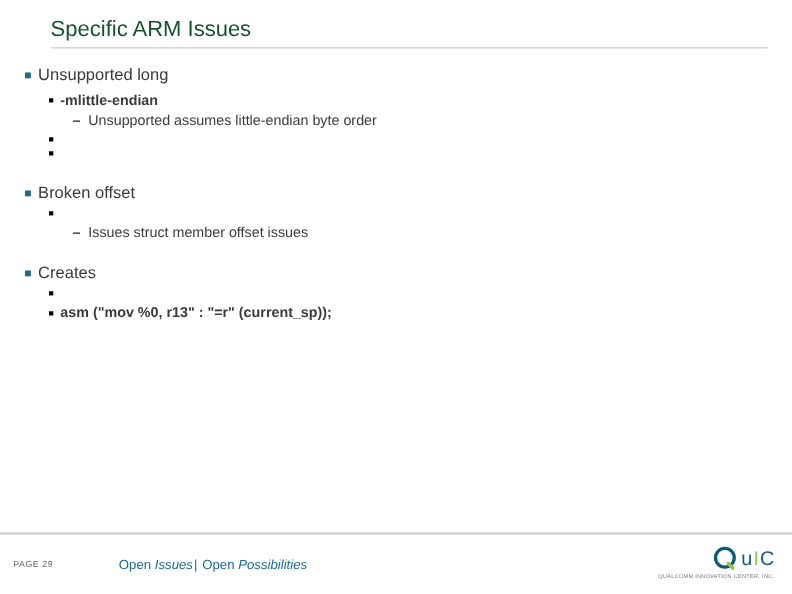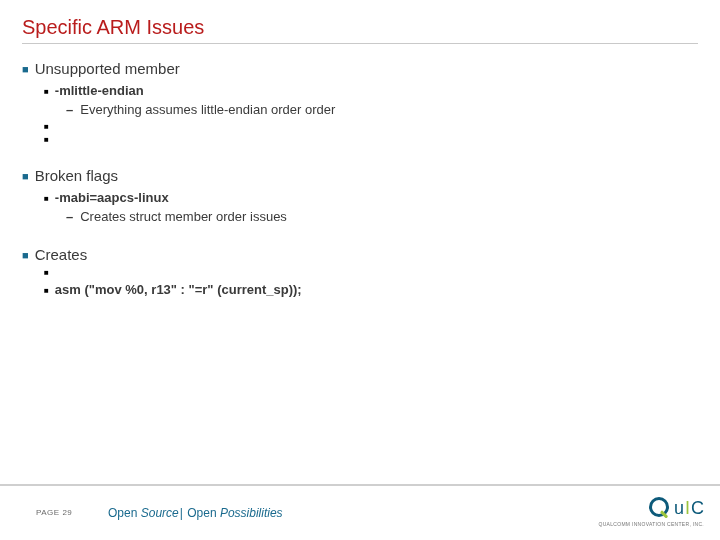--- a/index.html
+++ b/index.html
@@ -11,26 +11,27 @@
     position: relative;
     overflow: hidden;
   }
   .slide {
     width: 100%;
     height: 100%;
     padding: 16px 22px 0 22px;
     position: relative;
   }
   .title {
-    color: #b91c1c;
+    color: #14532d;
     font-size: 20px;
     font-weight: 400;
     padding-bottom: 4px;
     border-bottom: 1px solid #c9c9c9;
     margin-bottom: 16px;
+    margin-left: 24px;
   }
   .section {
     margin-bottom: 22px;
   }
   .bullet-l1 {
     display: flex;
     align-items: baseline;
     font-size: 15px;
     color: #3a3a3a;
     margin-bottom: 6px;
@@ -73,21 +74,21 @@
   .footer {
     position: absolute;
     bottom: 0;
     left: 0;
     right: 0;
     height: 56px;
     border-top: 2px solid #cfcfcf;
   }
   .page {
     position: absolute;
-    left: 36px;
+    left: 12px;
     top: 22px;
     font-size: 8px;
     letter-spacing: 0.5px;
     color: #6a6a6a;
   }
   .tagline {
     position: absolute;
     left: 108px;
     top: 20px;
     font-size: 12px;
@@ -133,50 +134,49 @@
 </head>
 <body>
 
 <div class="slide">
 
   <div class="title">Specific ARM Issues</div>
 
   <div class="section">
     <div class="bullet-l1">
       <span class="sq">■</span>
-      <span>Unsupported member</span>
+      <span>Unsupported long</span>
     </div>
     <div class="bullet-l2">
       <span class="sq">■</span>
       <span>-mlittle-endian</span>
     </div>
     <div class="bullet-l3">
       <span class="dash">–</span>
-      <span>Everything assumes little-endian order order</span>
+      <span>Unsupported assumes little-endian byte order</span>
     </div>
     <div class="bullet-l2">
       <span class="sq">■</span>
     </div>
     <div class="bullet-l2">
       <span class="sq">■</span>
     </div>
   </div>
 
   <div class="section">
     <div class="bullet-l1">
       <span class="sq">■</span>
-      <span>Broken flags</span>
-    </div>
-    <div class="bullet-l2">
-      <span class="sq">■</span>
-      <span>-mabi=aapcs-linux</span>
+      <span>Broken offset</span>
+    </div>
+    <div class="bullet-l2">
+      <span class="sq">■</span>
     </div>
     <div class="bullet-l3">
       <span class="dash">–</span>
-      <span>Creates struct member order issues</span>
+      <span>Issues struct member offset issues</span>
     </div>
   </div>
 
   <div class="section">
     <div class="bullet-l1">
       <span class="sq">■</span>
       <span>Creates</span>
     </div>
     <div class="bullet-l2">
       <span class="sq">■</span>
@@ -186,21 +186,21 @@
       <span>asm ("mov %0, r13" : "=r" (current_sp));</span>
     </div>
   </div>
 
   <div class="footer">
     <div class="page">
       <span>PAGE</span>
       <span>29</span>
     </div>
     <div class="tagline">
-      <span class="nonitalic">Open </span><span>Source</span><span class="pipe">|</span><span class="nonitalic"> Open </span><span>Possibilities</span>
+      <span class="nonitalic">Open </span><span>Issues</span><span class="pipe">|</span><span class="nonitalic"> Open </span><span>Possibilities</span>
     </div>
     <div class="logo">
       <div class="logo-mark">
         <span class="q">
           <svg viewBox="0 0 24 24" width="24" height="24">
             <circle cx="11" cy="11" r="8.5" fill="none" stroke="#0d5a7a" stroke-width="3"></circle>
             <rect x="14" y="14" width="9" height="3.2" rx="1.6" fill="#9cc43e" transform="rotate(45 14 14)"></rect>
           </svg>
         </span>
         <span class="logo-text">

